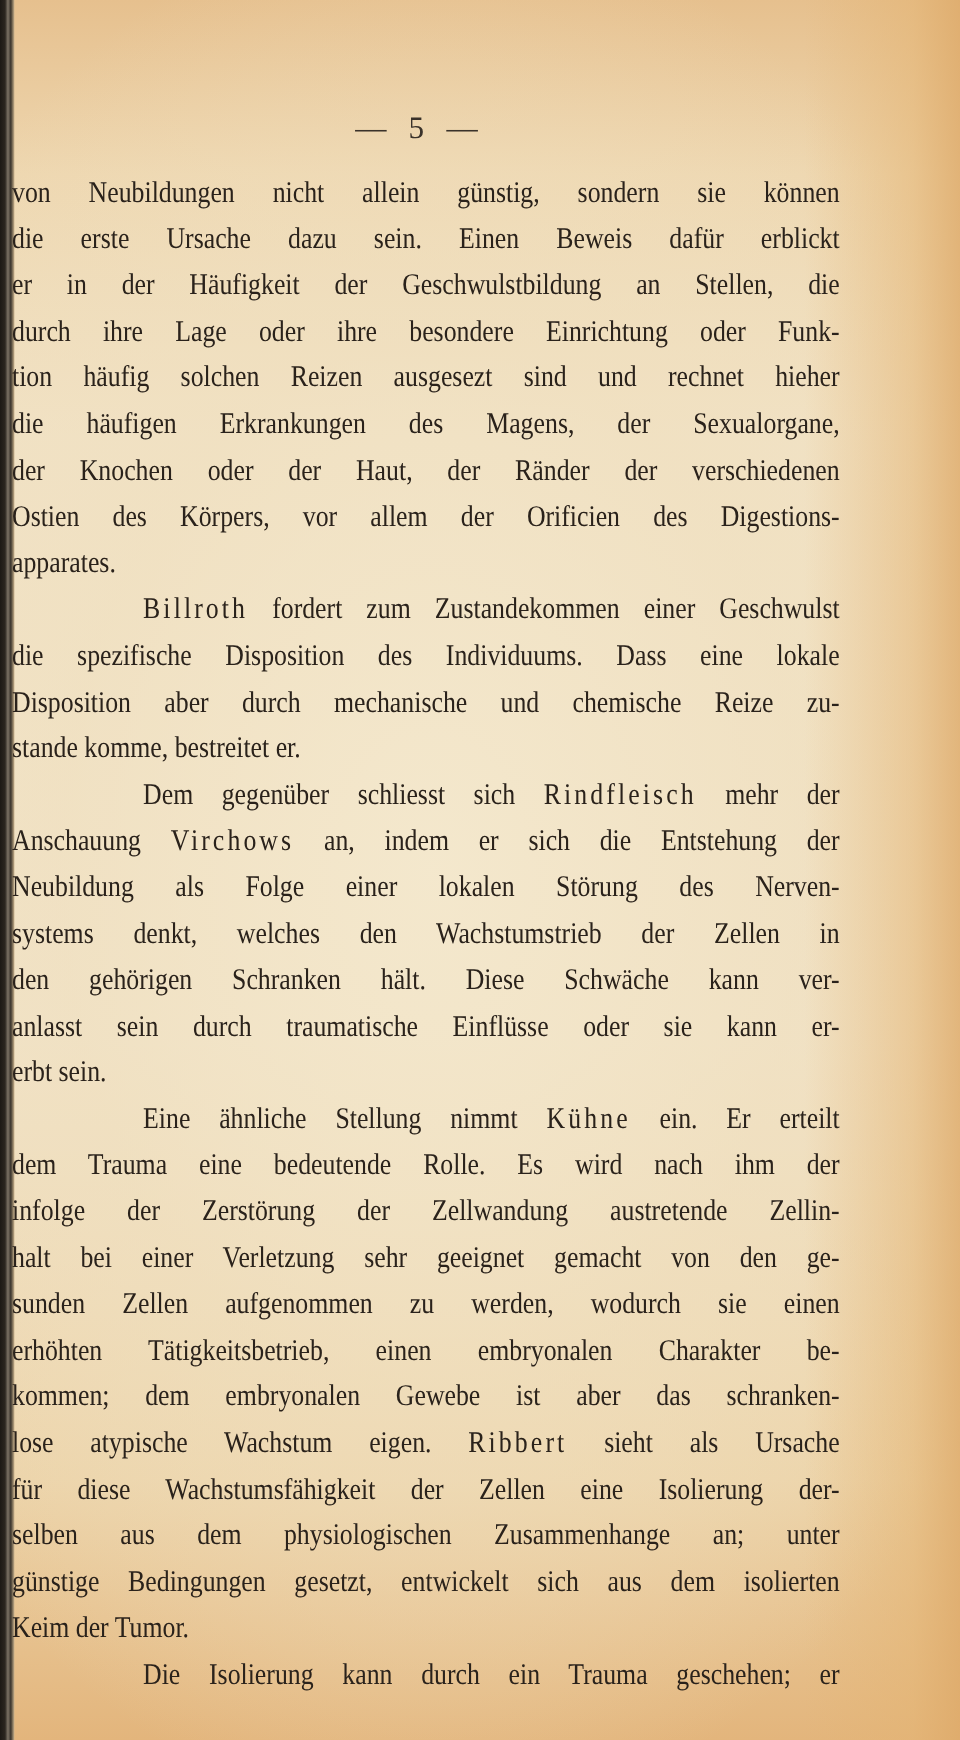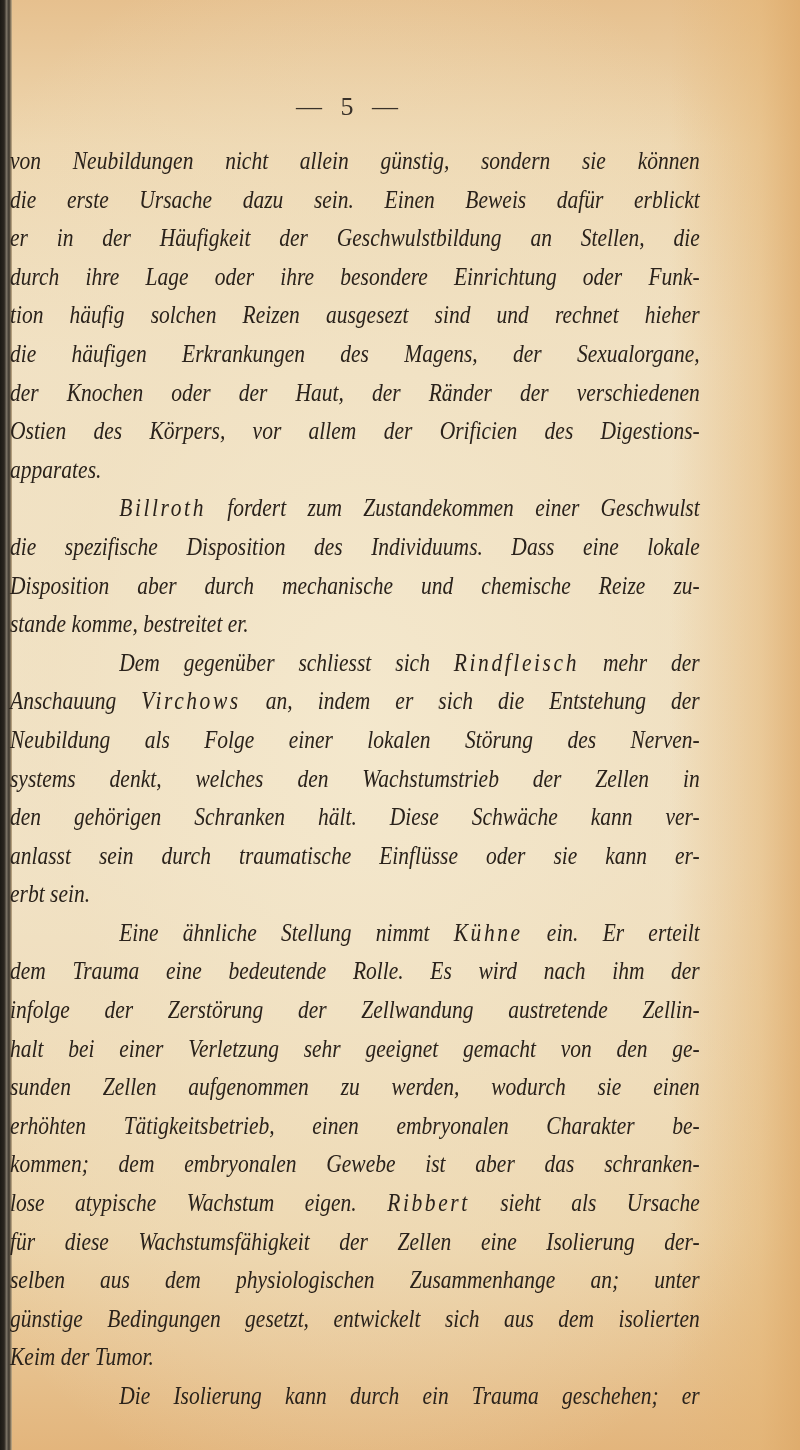--- a/index.html
+++ b/index.html
@@ -38,21 +38,20 @@
       text-align: center;
       font-size: 26px;
       letter-spacing: 6px;
       color: #3a322a;
     }
     .text-block {
       position: absolute;
       top: 142px;
       left: 10px;
       width: 690px;
-      font-style: italic;
     }
     .line {
       height: 38.6px;
       line-height: 38.6px;
       font-size: 25px;
       white-space: nowrap;
       text-align: justify;
       text-align-last: justify;
       transform: scaleX(0.86);
       transform-origin: left center;

